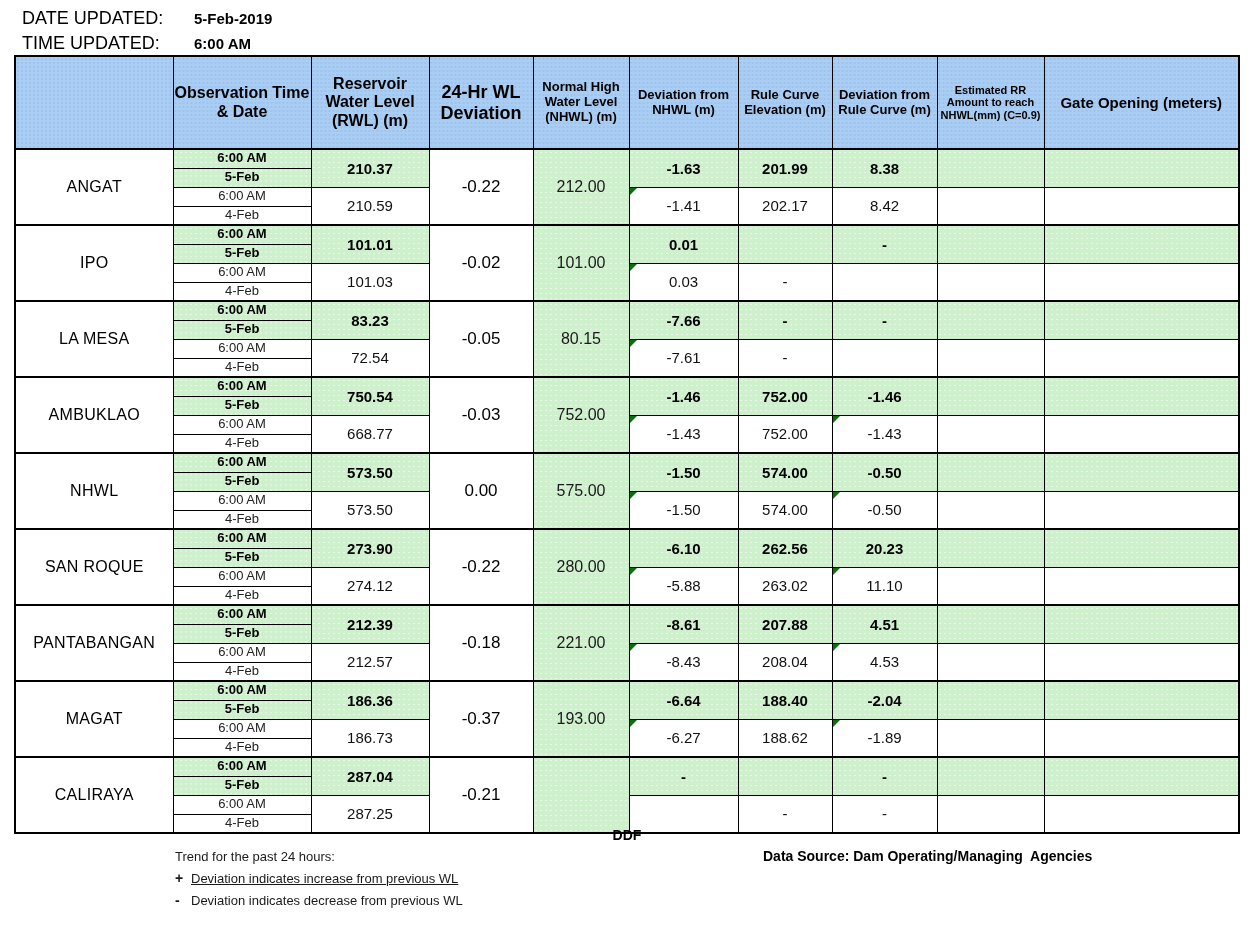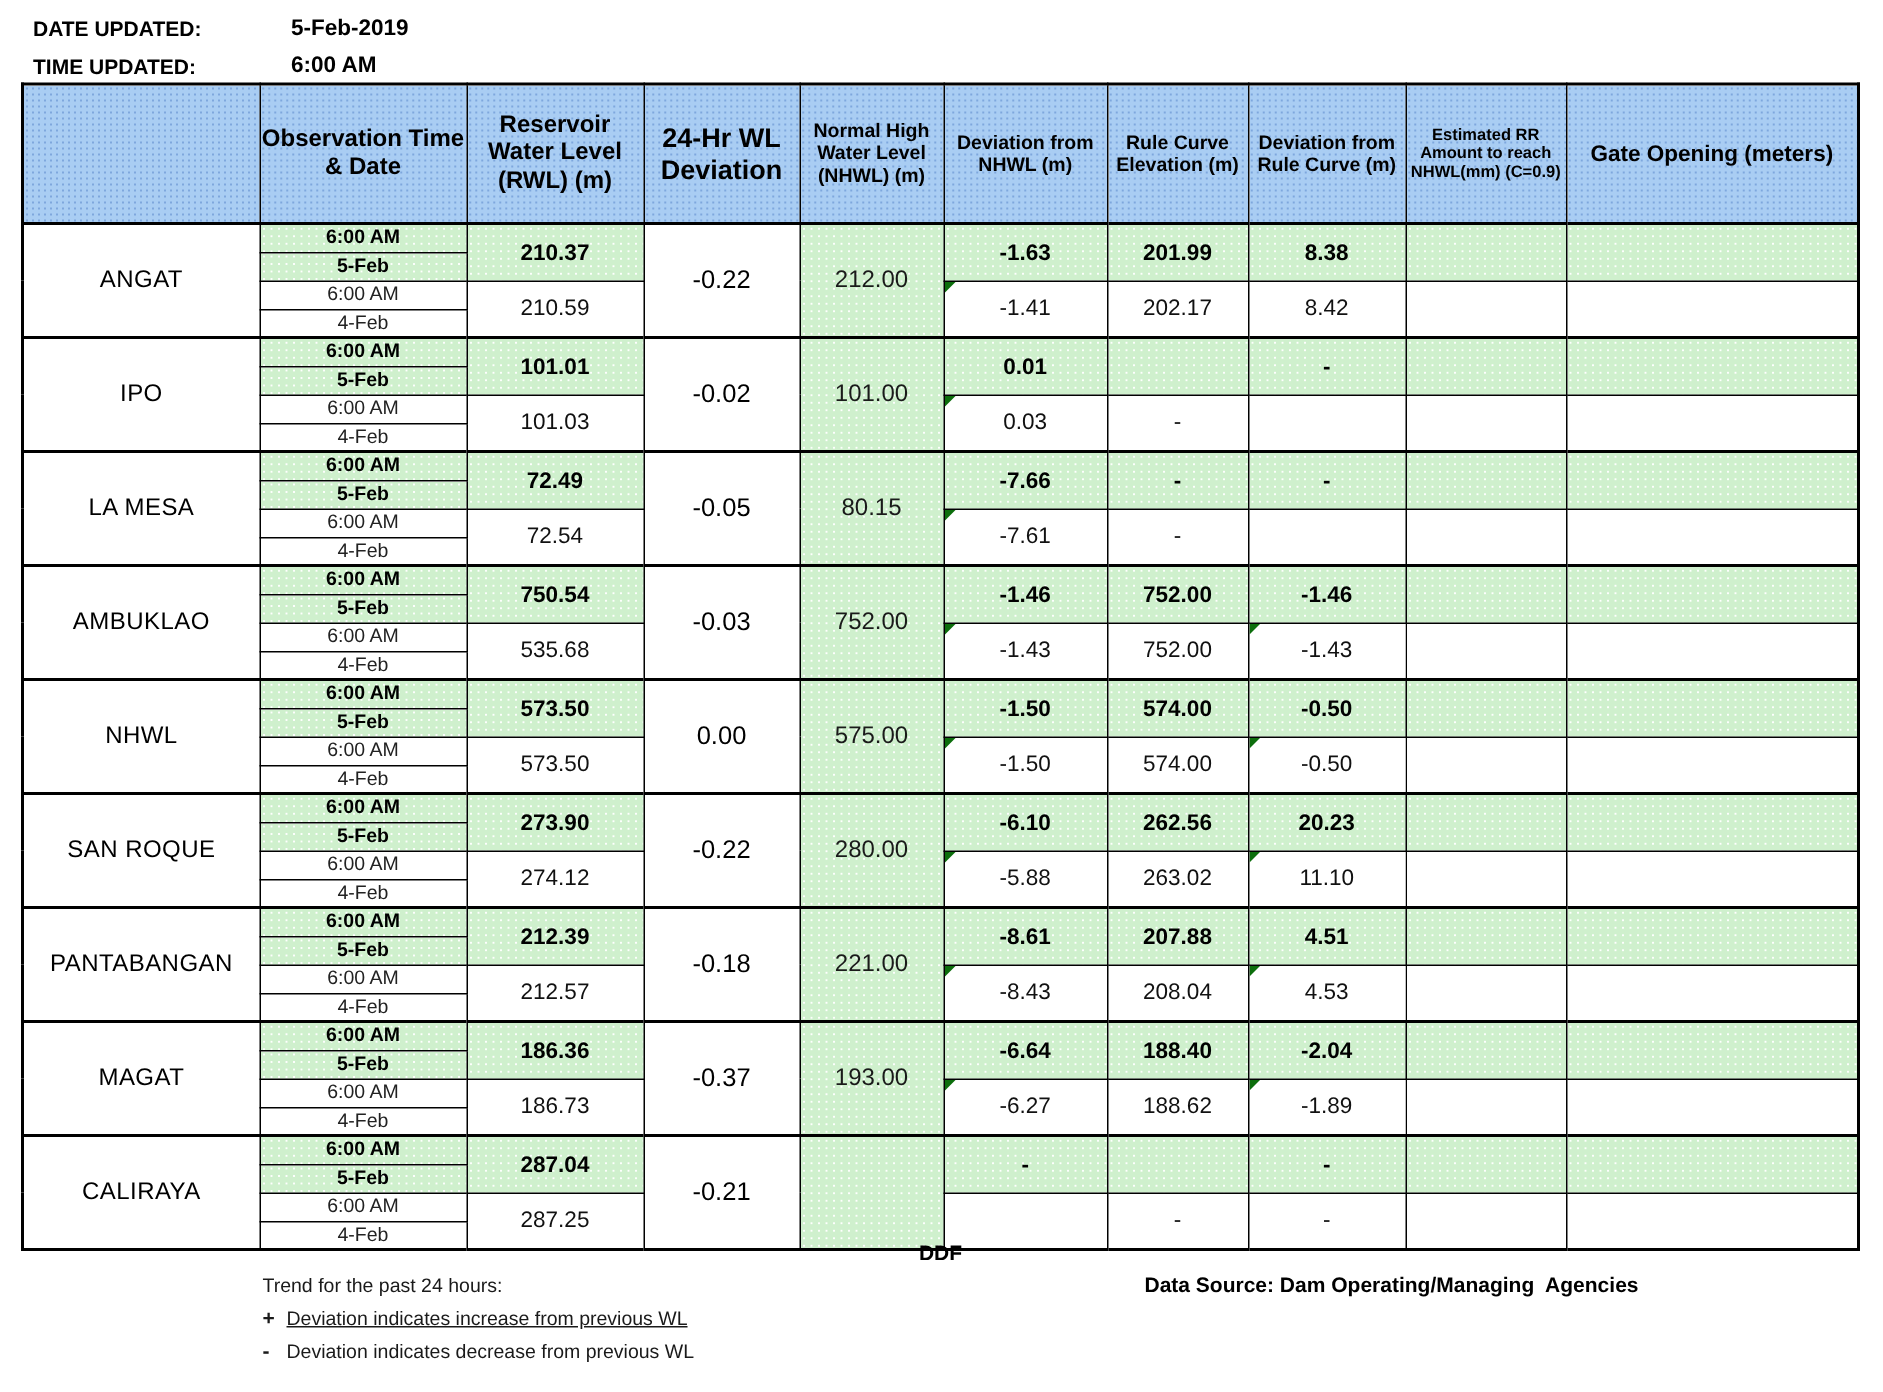--- a/index.html
+++ b/index.html
@@ -3,21 +3,21 @@
 <meta charset="utf-8">
 <style>
   html,body{margin:0;padding:0;}
   body{
     width:1255px;height:928px;position:relative;background:#ffffff;
     font-family:"Liberation Sans", sans-serif;color:#000;
   }
   
   .top-meta{position:absolute;left:22px;top:6px;}
   .meta-row{display:flex;height:25px;align-items:center;}
-  .meta-label{display:inline-block;width:172px;font-weight:bold;font-size:14px;}
+  .meta-label{display:inline-block;width:172px;font-weight:normal;font-size:18px;}
   .meta-val{font-weight:bold;font-size:15px;}
   
   table.damtbl{
     position:absolute;left:14px;top:55px;
     border-collapse:collapse;table-layout:fixed;width:1226px;
     border:2px solid #000;
   }
   .damtbl th,.damtbl td{
     border:1px solid #000;padding:0;overflow:hidden;
     text-align:center;vertical-align:middle;line-height:1.15;
@@ -159,21 +159,21 @@
     <td rowspan="2" class="bb2"></td>
     <td rowspan="2" class="bb2"></td>
   </tr>
   <tr>
     <td class="obs-prev bb2">4-Feb</td>
   </tr>
 
   <tr>
     <td rowspan="4" class="c-dam bb2">LA MESA</td>
     <td class="bg-green obs-cur">6:00 AM</td>
-    <td rowspan="2" class="bg-green val-cur big">72.49</td>
+    <td rowspan="2" class="bg-green val-cur big">83.23</td>
     <td rowspan="4" class="c-dev24 bb2">-0.05</td>
     <td rowspan="4" class="bg-green c-nhwl bb2">80.15</td>
     <td rowspan="2" class="bg-green val-cur">-7.66</td>
     <td rowspan="2" class="bg-green val-cur">-</td>
     <td rowspan="2" class="bg-green val-cur">-</td>
     <td rowspan="2" class="bg-green"></td>
     <td rowspan="2" class="bg-green"></td>
   </tr>
   <tr>
     <td class="bg-green obs-cur">5-Feb</td>
@@ -201,21 +201,21 @@
     <td rowspan="2" class="bg-green val-cur">752.00</td>
     <td rowspan="2" class="bg-green val-cur">-1.46</td>
     <td rowspan="2" class="bg-green"></td>
     <td rowspan="2" class="bg-green"></td>
   </tr>
   <tr>
     <td class="bg-green obs-cur">5-Feb</td>
   </tr>
   <tr>
     <td class="obs-prev">6:00 AM</td>
-    <td rowspan="2" class="val-prev big bb2">535.68</td>
+    <td rowspan="2" class="val-prev big bb2">668.77</td>
     <td rowspan="2" class="val-prev bb2 c-devnhwl-prev marker">-1.43</td>
     <td rowspan="2" class="val-prev bb2">752.00</td>
     <td rowspan="2" class="val-prev bb2 c-devrc-prev marker">-1.43</td>
     <td rowspan="2" class="bb2"></td>
     <td rowspan="2" class="bb2"></td>
   </tr>
   <tr>
     <td class="obs-prev bb2">4-Feb</td>
   </tr>
 

